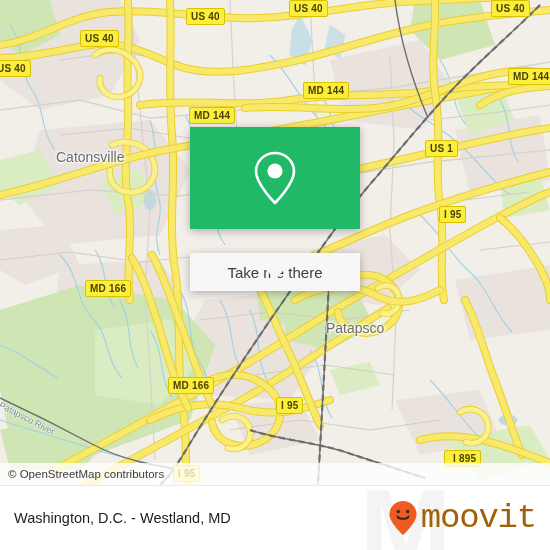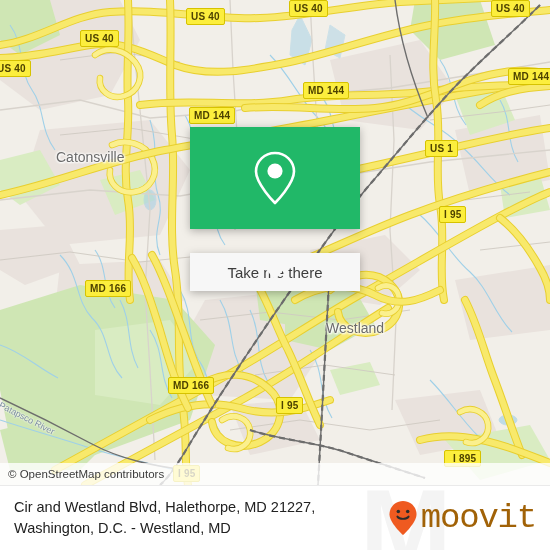--- a/index.html
+++ b/index.html
@@ -373,21 +373,21 @@
         <div class="shield" style="left: 316px; top: 256px;">US 1</div>
         <div class="shield" style="left: 85px; top: 280px;">MD 166</div>
         <div class="shield" style="left: 168px; top: 377px;">MD 166</div>
         <div class="shield" style="left: 276px; top: 397px;">I 95</div>
         <div class="shield" style="left: 444px; top: 450px; padding-left: 8px;">I 895</div>
         <div class="shield" style="left: 173px; top: 465px;">I 95</div>
       </div>
 
     <div id="place-container" style="position:absolute;left:8px;top:0;width:549px;height:485px;padding-left:32px;">
         <div class="place-label" style="left: 48px; top: 149px;">Catonsville</div>
-        <div class="place-label" style="left: 318px; top: 320px;">Westland</div>
+        <div class="place-label" style="left: 318px; top: 320px;">Patapsco</div>
       </div>
 
     <div id="water-container" style="position:absolute;left:0;top:0;width:550px;height:485px;">
         <div class="river-label" style="left: 2px; top: 400px; transform: rotate(27deg); transform-origin: left top;">Patapsco River</div>
       </div>
 
     <div class="popup">
       <div class="popup-body">
         <svg width="48" height="58" viewBox="0 0 48 58">
           <path d="M24 4 C13.5 4 5 12.3 5 22.6 C5 35 24 54 24 54 C24 54 43 35 43 22.6 C43 12.3 34.5 4 24 4 Z" fill="none" stroke="#ffffff" stroke-width="2.6" stroke-linejoin="round"></path>
@@ -400,21 +400,20 @@
 
     <div class="attrib">
       <span>© OpenStreetMap contributors</span>
     </div>
   </div>
 
   <div class="footer">
     <div class="footer-watermark">M</div>
 
     <div class="footer-text">
-      <div>Cir and Westland Blvd, Halethorpe, MD 21227,</div>
       <div>Washington, D.C. - Westland, MD</div>
     </div>
 
     <div class="brand">
       <svg width="30" height="36" viewBox="0 0 30 36">
         <path d="M15 1 C7.5 1 1.5 6.9 1.5 14.2 C1.5 23 15 35 15 35 C15 35 28.5 23 28.5 14.2 C28.5 6.9 22.5 1 15 1 Z" fill="#ef5a20"></path>
         <circle cx="10.3" cy="11.6" r="1.75" fill="#2b2b2b"></circle>
         <circle cx="19.7" cy="11.6" r="1.75" fill="#2b2b2b"></circle>
         <path d="M9.4 16.6 C11.4 19.6 18.6 19.6 20.6 16.6" fill="none" stroke="#2b2b2b" stroke-width="1.9" stroke-linecap="round"></path>
       </svg>

